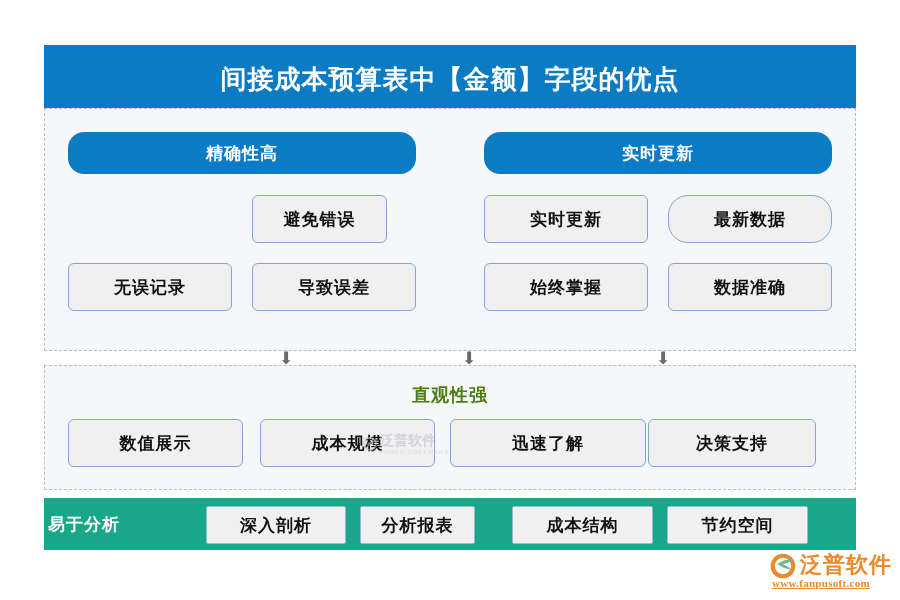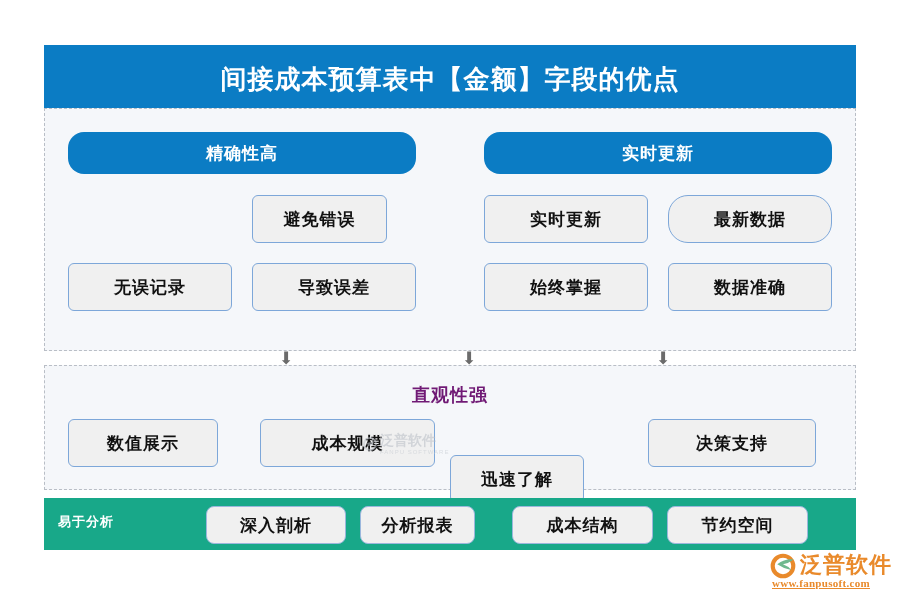--- a/index.html
+++ b/index.html
@@ -126,55 +126,55 @@
 
   
   .panel-heading {
     position: absolute;
     left: 44px;
     top: 383px;
     width: 812px;
     text-align: center;
     font-size: 18px;
     font-weight: bold;
-    color: #701a75;
-    letter-spacing: 1px;
-  }
-
-  
-  .b-b1 { left: 68px;  top: 419px; width: 150px; }
+    color: #4d7c0f;
+    letter-spacing: 1px;
+  }
+
+  
+  .b-b1 { left: 68px;  top: 419px; width: 175px; }
   .b-b2 { left: 260px; top: 419px; width: 175px; }
-  .b-b3 { left: 450px; top: 419px; width: 134px; margin-top: 36px; }
+  .b-b3 { left: 450px; top: 419px; width: 196px; }
   .b-b4 { left: 648px; top: 419px; width: 168px; }
 
   
   .green-bar {
     position: absolute;
     left: 44px;
     top: 498px;
     width: 812px;
     height: 52px;
     background: #18A889;
   }
   .green-label {
     position: absolute;
-    left: 58px;
+    left: 48px;
     top: 513px;
     color: #ffffff;
-    font-size: 13px;
+    font-size: 17px;
     font-weight: bold;
     letter-spacing: 1px;
   }
   .green-box {
     position: absolute;
     top: 506px;
     height: 38px;
     background: #f0f0f0;
     border: 1px solid #9bb7dd;
-    border-radius: 8px;
+    border-radius: 2px;
     display: flex;
     align-items: center;
     justify-content: center;
   }
   .green-box span {
     color: #111111;
     font-size: 17px;
     font-weight: bold;
     letter-spacing: 1px;
     white-space: nowrap;

